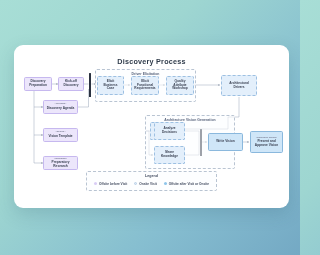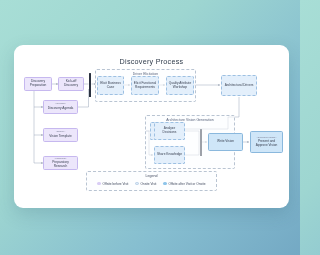--- a/index.html
+++ b/index.html
@@ -15,20 +15,21 @@
     background-size: 4px 4px;
     pointer-events: none;
   }
   #card {
     position: absolute;
     left: 14px; top: 45px; width: 275px; height: 163px;
     background: #ffffff;
     border-radius: 9px;
     box-shadow: 0 6px 18px rgba(40,80,100,0.18);
     overflow: hidden;
+    font-weight: bold;
   }
   #title {
     position: absolute; left: 0; right: 0; top: 12px;
     text-align: center;
     font-size: 7.2px;
     color: #2f3b4a;
     letter-spacing: 0.25px;
   }
 
   .grp {

